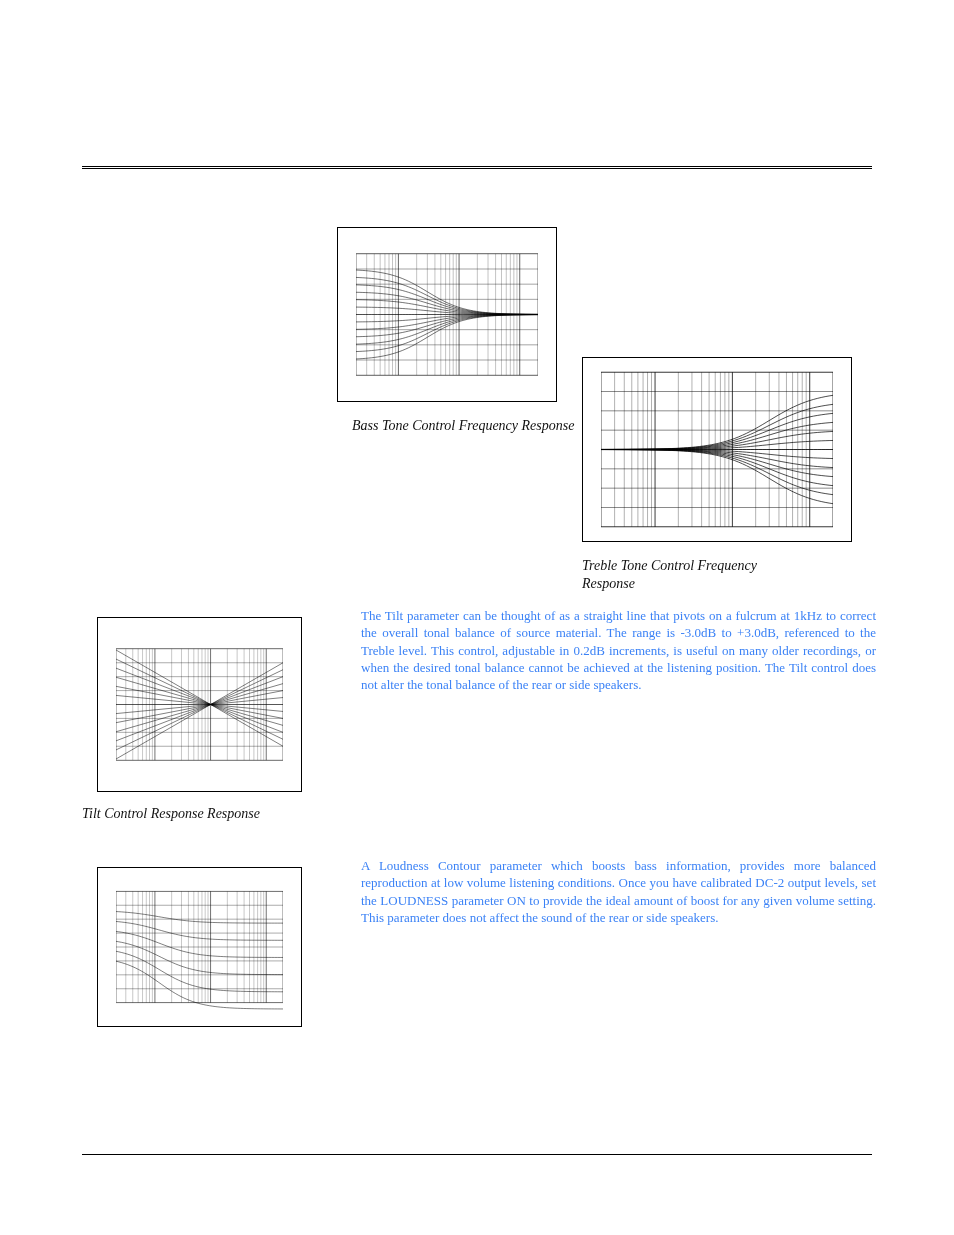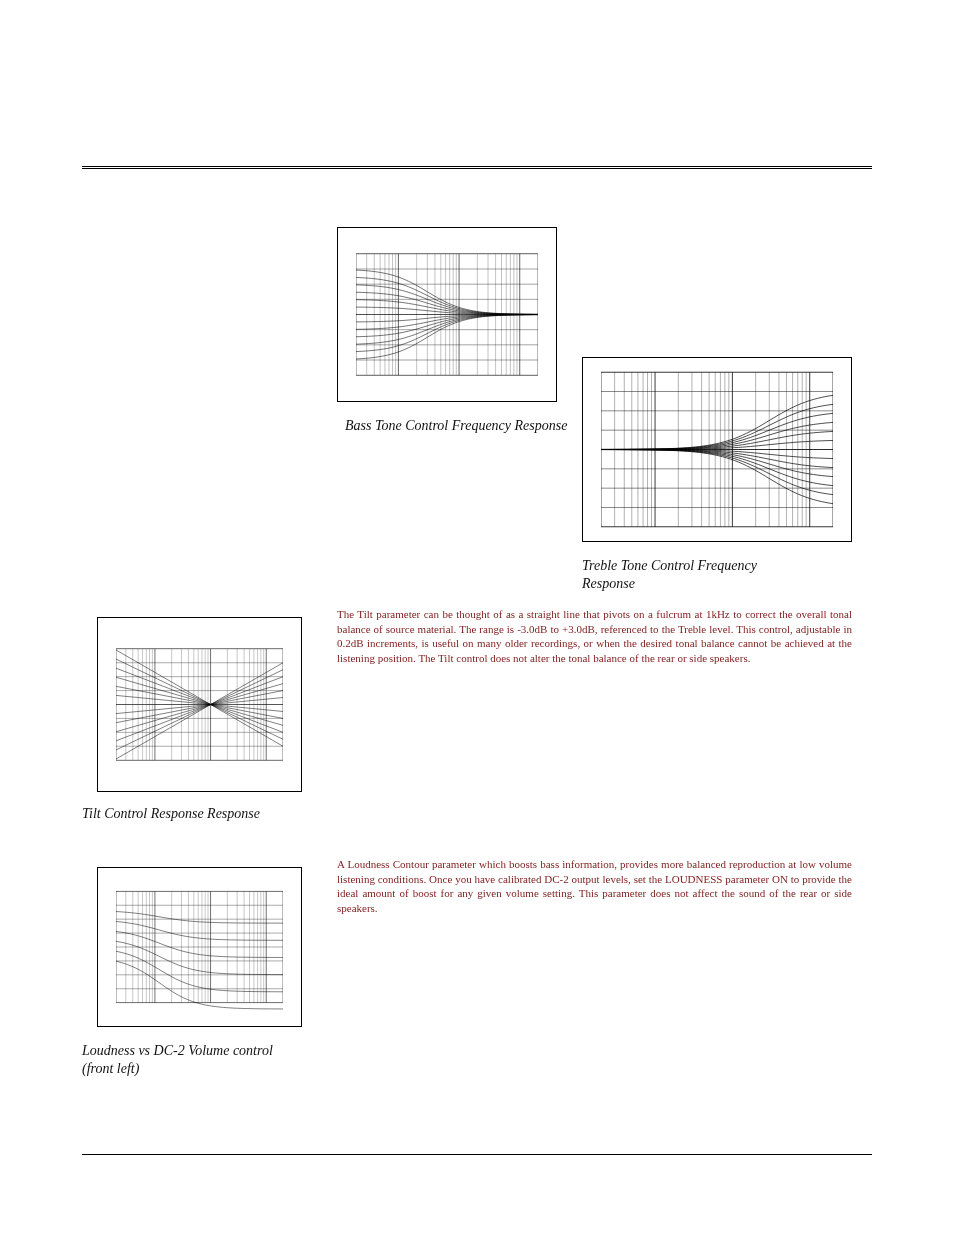--- a/index.html
+++ b/index.html
@@ -50,24 +50,25 @@
   }
   .caption {
     position: absolute;
     font-style: italic;
     font-size: 14px;
     line-height: 1.25;
     color: #111;
   }
   .bodytext {
     position: absolute;
-    font-size: 11px;
+    font-size: 13px;
     line-height: 1.33;
     text-align: justify;
-    color: #7f1d1d;
+    color: #3b82f6;
+    margin-left: 24px;
   }
 </style>
 </head>
 <body>
 
 <div class="page">
   <div class="rule-top"></div>
 
   <div class="content">
 
@@ -121,21 +122,21 @@
           <polyline points="0,112.22413886910503 5.084745762711873,112.17627726070761 10.169491525423725,112.12036960033385 15.254237288135597,112.05515930246467 20.33898305084745,111.97922891339725 25.423728813559322,111.89099262693134 30.508474576271194,111.7886938391222 35.593220338983045,111.67041012934881 40.67796610169491,111.53406858210589 45.76271186440679,111.37747483233757 50.847457627118644,111.1983595091998 55.93220338983052,110.99444570034453 61.01694915254239,110.76354044436953 66.10169491525424,110.50365183903928 71.18644067796609,110.21313090575869 76.27118644067795,109.89083376252601 81.35593220338983,109.53629503856621 86.44067796610167,109.14989827418773 91.52542372881358,108.73302418206507 96.61016949152543,108.28815439398544 101.69491525423729,107.81890815272162 106.77966101694913,107.32999355605105 111.86440677966104,106.82706384060782 116.94915254237289,106.31648195361191 122.03389830508478,105.80501105136366 127.11864406779662,105.29946136752055 132.20338983050848,104.80633186348358 137.28813559322032,104.3314860460086 142.37288135593218,103.87989504310603 147.45762711864407,103.45546919293686 152.54237288135593,103.06098509151454 157.62711864406782,102.69810159400073 162.71186440677965,102.36744823643443 167.79661016949152,102.06876416421403 172.88135593220335,101.8010647940149 177.9661016949152,101.56281602694726 183.05084745762713,101.35210041589525 188.135593220339,101.16676489976037 193.22033898305082,101.00454454534085 198.3050847457627,100.86316061603394 203.38983050847457,100.74039402574321 208.47457627118646,100.63413690429756 213.5593220338983,100.54242580058623 218.64406779661016,100.46346022571768 223.72881355932208,100.3956100176638 228.8135593220339,100.33741457293492 233.89830508474577,100.28757647024511 238.98305084745763,100.24495148997775 244.0677966101695,100.20853655937124 249.15254237288136,100.17745674884748 254.23728813559322,100.15095211538164 259.3220338983051,100.12836493023045 264.40677966101697,100.10912763189752 269.4915254237288,100.0927517004342 274.57627118644064,100.07881754569843 279.6610169491525,100.06696543072275 284.74576271186436,100.05688740401308 289.8305084745763,100.04832018503149 294.91525423728814,100.04103893030039 300,100.03485179966441" fill="none" stroke="#000" stroke-width="0.9"></polyline>
           <polyline points="0,100 5.084745762711873,100 10.169491525423725,100 15.254237288135597,100 20.33898305084745,100 25.423728813559322,100 30.508474576271194,100 35.593220338983045,100 40.67796610169491,100 45.76271186440679,100 50.847457627118644,100 55.93220338983052,100 61.01694915254239,100 66.10169491525424,100 71.18644067796609,100 76.27118644067795,100 81.35593220338983,100 86.44067796610167,100 91.52542372881358,100 96.61016949152543,100 101.69491525423729,100 106.77966101694913,100 111.86440677966104,100 116.94915254237289,100 122.03389830508478,100 127.11864406779662,100 132.20338983050848,100 137.28813559322032,100 142.37288135593218,100 147.45762711864407,100 152.54237288135593,100 157.62711864406782,100 162.71186440677965,100 167.79661016949152,100 172.88135593220335,100 177.9661016949152,100 183.05084745762713,100 188.135593220339,100 193.22033898305082,100 198.3050847457627,100 203.38983050847457,100 208.47457627118646,100 213.5593220338983,100 218.64406779661016,100 223.72881355932208,100 228.8135593220339,100 233.89830508474577,100 238.98305084745763,100 244.0677966101695,100 249.15254237288136,100 254.23728813559322,100 259.3220338983051,100 264.40677966101697,100 269.4915254237288,100 274.57627118644064,100 279.6610169491525,100 284.74576271186436,100 289.8305084745763,100 294.91525423728814,100 300,100" fill="none" stroke="#000" stroke-width="0.9"></polyline>
           <polyline points="0,87.77586113089497 5.084745762711873,87.82372273929238 10.169491525423725,87.87963039966615 15.254237288135597,87.94484069753533 20.33898305084745,88.02077108660274 25.423728813559322,88.10900737306866 30.508474576271194,88.2113061608778 35.593220338983045,88.3295898706512 40.67796610169491,88.46593141789411 45.76271186440679,88.62252516766243 50.847457627118644,88.8016404908002 55.93220338983052,89.00555429965549 61.01694915254239,89.23645955563049 66.10169491525424,89.49634816096072 71.18644067796609,89.78686909424131 76.27118644067795,90.10916623747399 81.35593220338983,90.46370496143379 86.44067796610167,90.85010172581227 91.52542372881358,91.26697581793495 96.61016949152543,91.71184560601458 101.69491525423729,92.18109184727838 106.77966101694913,92.67000644394896 111.86440677966104,93.17293615939218 116.94915254237289,93.68351804638809 122.03389830508478,94.19498894863634 127.11864406779662,94.70053863247945 132.20338983050848,95.19366813651642 137.28813559322032,95.66851395399141 142.37288135593218,96.12010495689395 147.45762711864407,96.54453080706314 152.54237288135593,96.93901490848546 157.62711864406782,97.30189840599928 162.71186440677965,97.63255176356557 167.79661016949152,97.93123583578596 172.88135593220335,98.19893520598508 177.9661016949152,98.43718397305274 183.05084745762713,98.64789958410474 188.135593220339,98.83323510023965 193.22033898305082,98.99545545465915 198.3050847457627,99.13683938396606 203.38983050847457,99.2596059742568 208.47457627118646,99.36586309570244 213.5593220338983,99.45757419941377 218.64406779661016,99.53653977428232 223.72881355932208,99.6043899823362 228.8135593220339,99.66258542706508 233.89830508474577,99.71242352975489 238.98305084745763,99.75504851002226 244.0677966101695,99.79146344062877 249.15254237288136,99.82254325115252 254.23728813559322,99.84904788461837 259.3220338983051,99.87163506976955 264.40677966101697,99.89087236810248 269.4915254237288,99.9072482995658 274.57627118644064,99.92118245430157 279.6610169491525,99.93303456927724 284.74576271186436,99.94311259598692 289.8305084745763,99.95167981496851 294.91525423728814,99.95896106969961 300,99.96514820033559" fill="none" stroke="#000" stroke-width="0.9"></polyline>
           <polyline points="0,75.55172226178992 5.084745762711873,75.64744547858477 10.169491525423725,75.75926079933231 15.254237288135597,75.88968139507067 20.33898305084745,76.04154217320549 25.423728813559322,76.21801474613731 30.508474576271194,76.4226123217556 35.593220338983045,76.65917974130238 40.67796610169491,76.93186283578824 45.76271186440679,77.24505033532485 50.847457627118644,77.60328098160039 55.93220338983052,78.01110859931096 61.01694915254239,78.47291911126095 66.10169491525424,78.99269632192146 71.18644067796609,79.57373818848264 76.27118644067795,80.21833247494796 81.35593220338983,80.92740992286758 86.44067796610167,81.70020345162455 91.52542372881358,82.53395163586987 96.61016949152543,83.42369121202913 101.69491525423729,84.36218369455676 106.77966101694913,85.3400128878979 111.86440677966104,86.34587231878434 116.94915254237289,87.36703609277616 122.03389830508478,88.38997789727267 127.11864406779662,89.4010772649589 132.20338983050848,90.38733627303284 137.28813559322032,91.33702790798279 142.37288135593218,92.24020991378794 147.45762711864407,93.08906161412627 152.54237288135593,93.87802981697094 157.62711864406782,94.60379681199854 162.71186440677965,95.26510352713116 167.79661016949152,95.86247167157194 172.88135593220335,96.39787041197019 177.9661016949152,96.87436794610547 183.05084745762713,97.2957991682095 188.135593220339,97.66647020047927 193.22033898305082,97.9909109093183 198.3050847457627,98.27367876793214 203.38983050847457,98.51921194851359 208.47457627118646,98.73172619140487 213.5593220338983,98.91514839882754 218.64406779661016,99.07307954856464 223.72881355932208,99.20877996467242 228.8135593220339,99.32517085413015 233.89830508474577,99.42484705950977 238.98305084745763,99.5100970200445 244.0677966101695,99.58292688125752 249.15254237288136,99.64508650230503 254.23728813559322,99.69809576923672 259.3220338983051,99.74327013953912 264.40677966101697,99.78174473620496 269.4915254237288,99.81449659913157 274.57627118644064,99.84236490860314 279.6610169491525,99.86606913855451 284.74576271186436,99.88622519197384 289.8305084745763,99.90335962993701 294.91525423728814,99.91792213939922 300,99.93029640067117" fill="none" stroke="#000" stroke-width="0.9"></polyline>
           <polyline points="0,63.32758339268486 5.084745762711873,63.471168217877164 10.169491525423725,63.63889119899849 15.254237288135597,63.834522092605994 20.33898305084745,64.06231325980823 25.423728813559322,64.32702211920596 30.508474576271194,64.63391848263339 35.593220338983045,64.98876961195359 40.67796610169491,65.39779425368235 45.76271186440679,65.86757550298731 50.847457627118644,66.40492147240059 55.93220338983052,67.01666289896644 61.01694915254239,67.70937866689144 66.10169491525424,68.48904448288218 71.18644067796609,69.36060728272395 76.27118644067795,70.32749871242194 81.35593220338983,71.39111488430137 86.44067796610167,72.5503051774368 91.52542372881358,73.80092745380482 96.61016949152543,75.1355368180437 101.69491525423729,76.54327554183516 106.77966101694913,78.01001933184686 111.86440677966104,79.51880847817651 116.94915254237289,81.05055413916422 122.03389830508478,82.58496684590901 127.11864406779662,84.10161589743832 132.20338983050848,85.58100440954924 137.28813559322032,87.0055418619742 142.37288135593218,88.3603148706819 147.45762711864407,89.6335924211894 152.54237288135593,90.81704472545641 157.62711864406782,91.9056952179978 162.71186440677965,92.89765529069673 167.79661016949152,93.79370750735791 172.88135593220335,94.59680561795527 177.9661016949152,95.3115519191582 183.05084745762713,95.94369875231423 188.135593220339,96.49970530071892 193.22033898305082,96.98636636397747 198.3050847457627,97.4105181518982 203.38983050847457,97.77881792277039 208.47457627118646,98.09758928710733 213.5593220338983,98.37272259824132 218.64406779661016,98.60961932284695 223.72881355932208,98.81316994700859 228.8135593220339,98.9877562811952 233.89830508474577,99.13727058926467 238.98305084745763,99.26514553006676 244.0677966101695,99.37439032188628 249.15254237288136,99.46762975345753 254.23728813559322,99.54714365385509 259.3220338983051,99.61490520930867 264.40677966101697,99.67261710430743 269.4915254237288,99.72174489869737 274.57627118644064,99.76354736290472 279.6610169491525,99.79910370783176 284.74576271186436,99.82933778796075 289.8305084745763,99.85503944490554 294.91525423728814,99.87688320909882 300,99.89544460100677" fill="none" stroke="#000" stroke-width="0.9"></polyline>
           <polyline points="0,51.10344452357984 5.084745762711873,51.294890957169514 10.169491525423725,51.51852159866465 15.254237288135597,51.779362790141334 20.33898305084745,52.08308434641097 25.423728813559322,52.43602949227463 30.508474576271194,52.84522464351119 35.593220338983045,53.31835948260476 40.67796610169491,53.863725671576475 45.76271186440679,54.490100670649724 50.847457627118644,55.206561963200784 55.93220338983052,56.02221719862192 61.01694915254239,56.9458382225219 66.10169491525424,57.985392643842914 71.18644067796609,59.14747637696527 76.27118644067795,60.43666494989591 81.35593220338983,61.854819845735165 86.44067796610167,63.40040690324906 91.52542372881358,65.06790327173977 96.61016949152543,66.84738242405828 101.69491525423729,68.72436738911352 106.77966101694913,70.68002577579583 111.86440677966104,72.69174463756869 116.94915254237289,74.73407218555231 122.03389830508478,76.77995579454534 127.11864406779662,78.80215452991777 132.20338983050848,80.77467254606564 137.28813559322032,82.6740558159656 142.37288135593218,84.48041982757586 147.45762711864407,86.17812322825253 152.54237288135593,87.75605963394189 157.62711864406782,89.20759362399706 162.71186440677965,90.53020705426232 167.79661016949152,91.72494334314388 172.88135593220335,92.79574082394035 177.9661016949152,93.74873589221093 183.05084745762713,94.59159833641897 188.135593220339,95.33294040095856 193.22033898305082,95.98182181863662 198.3050847457627,96.5473575358643 203.38983050847457,97.03842389702719 208.47457627118646,97.46345238280976 213.5593220338983,97.8302967976551 218.64406779661016,98.14615909712927 223.72881355932208,98.4175599293448 228.8135593220339,98.65034170826029 233.89830508474577,98.84969411901956 238.98305084745763,99.020194040089 244.0677966101695,99.16585376251503 249.15254237288136,99.29017300461005 254.23728813559322,99.39619153847343 259.3220338983051,99.48654027907821 264.40677966101697,99.56348947240994 269.4915254237288,99.62899319826315 274.57627118644064,99.68472981720629 279.6610169491525,99.73213827710903 284.74576271186436,99.77245038394767 289.8305084745763,99.80671925987406 294.91525423728814,99.83584427879843 300,99.86059280134234" fill="none" stroke="#000" stroke-width="0.9"></polyline>
           <polyline points="0,38.87930565447482 5.084745762711873,39.11861369646189 10.169491525423725,39.398151998330775 15.254237288135597,39.72420348767665 20.33898305084745,40.103855433013706 25.423728813559322,40.54503686534326 30.508474576271194,41.05653080438901 35.593220338983045,41.64794935325597 40.67796610169491,42.32965708947057 45.76271186440679,43.11262583831214 50.847457627118644,44.00820245400098 55.93220338983052,45.02777149827739 61.01694915254239,46.18229777815239 66.10169491525424,47.48174080480362 71.18644067796609,48.9343454712066 76.27118644067795,50.54583118736991 81.35593220338983,52.318524807168956 86.44067796610167,54.25050862906133 91.52542372881358,56.33487908967473 96.61016949152543,58.55922803007286 101.69491525423729,60.90545923639189 106.77966101694913,63.35003221974475 111.86440677966104,65.86468079696087 116.94915254237289,68.41759023194038 122.03389830508478,70.97494474318168 127.11864406779662,73.50269316239721 132.20338983050848,75.96834068258207 137.28813559322032,78.342569769957 142.37288135593218,80.60052478446984 147.45762711864407,82.72265403531564 152.54237288135593,84.69507454242735 157.62711864406782,86.50949202999634 162.71186440677965,88.16275881782789 167.79661016949152,89.65617917892983 172.88135593220335,90.99467602992544 177.9661016949152,92.18591986526367 183.05084745762713,93.23949792052373 188.135593220339,94.1661755011982 193.22033898305082,94.97727727329578 198.3050847457627,95.68419691983037 203.38983050847457,96.298029871284 208.47457627118646,96.82931547851219 213.5593220338983,97.28787099706886 218.64406779661016,97.68269887141159 223.72881355932208,98.021949911681 228.8135593220339,98.31292713532535 233.89830508474577,98.56211764877443 238.98305084745763,98.77524255011126 244.0677966101695,98.9573172031438 249.15254237288136,99.11271625576256 254.23728813559322,99.2452394230918 259.3220338983051,99.3581753488478 264.40677966101697,99.45436184051242 269.4915254237288,99.53624149782894 274.57627118644064,99.60591227150786 279.6610169491525,99.66517284638627 284.74576271186436,99.7155629799346 289.8305084745763,99.75839907484256 294.91525423728814,99.79480534849804 300,99.82574100167794" fill="none" stroke="#000" stroke-width="0.9"></polyline>
           <polyline points="0,26.655166785369772 5.084745762711873,26.9423364357543 10.169491525423725,27.27778239799696 15.254237288135597,27.66904418521196 20.33898305084745,28.12462651961644 25.423728813559322,28.654044238411927 30.508474576271194,29.267836965266838 35.593220338983045,29.977539223907172 40.67796610169491,30.795588507364727 45.76271186440679,31.735151005974586 50.847457627118644,32.80984294480115 55.93220338983052,34.03332579793289 61.01694915254239,35.41875733378288 66.10169491525424,36.97808896576436 71.18644067796609,38.721214565447895 76.27118644067795,40.654997424843884 81.35593220338983,42.78222976860275 86.44067796610167,45.100610354873595 91.52542372881358,47.601854907609635 96.61016949152543,50.27107363608741 101.69491525423729,53.08655108367029 106.77966101694913,56.020038663693725 111.86440677966104,59.03761695635302 116.94915254237289,62.10110827832847 122.03389830508478,65.16993369181802 127.11864406779662,68.20323179487667 132.20338983050848,71.16200881909847 137.28813559322032,74.0110837239484 142.37288135593218,76.7206297413638 147.45762711864407,79.2671848423788 152.54237288135593,81.63408945091281 157.62711864406782,83.81139043599562 162.71186440677965,85.79531058139347 167.79661016949152,87.5874150147158 172.88135593220335,89.19361123591054 177.9661016949152,90.6231038383164 183.05084745762713,91.88739750462847 188.135593220339,92.99941060143783 193.22033898305082,93.97273272795495 198.3050847457627,94.82103630379643 203.38983050847457,95.55763584554077 208.47457627118646,96.19517857421462 213.5593220338983,96.74544519648262 218.64406779661016,97.2192386456939 223.72881355932208,97.6263398940172 228.8135593220339,97.97551256239043 233.89830508474577,98.27454117852932 238.98305084745763,98.5302910601335 244.0677966101695,98.74878064377258 249.15254237288136,98.93525950691509 254.23728813559322,99.09428730771015 259.3220338983051,99.22981041861733 264.40677966101697,99.3452342086149 269.4915254237288,99.44348979739472 274.57627118644064,99.52709472580943 279.6610169491525,99.59820741566354 284.74576271186436,99.65867557592152 289.8305084745763,99.71007888981107 294.91525423728814,99.75376641819767 300,99.79088920201352" fill="none" stroke="#000" stroke-width="0.9"></polyline>
         </svg>
     </div>
-    <div class="caption" style="left:263px; top:220px; width:240px;">Bass Tone Control Frequency Response</div>
+    <div class="caption" style="left:270px; top:220px; width:240px;">Bass Tone Control Frequency Response</div>
 
     <div class="chartbox" style="left:500px; top:160px; width:270px; height:185px;">
       <svg viewBox="0 0 300 200">
           <g stroke="#000" stroke-width="0.6" fill="none">
             <rect x="0" y="0" width="300" height="200"></rect>
             <line x1="0" y1="0" x2="0" y2="200" stroke-width="0.4"></line>
             <line x1="17.609125905568114" y1="0" x2="17.609125905568114" y2="200" stroke-width="0.4"></line>
             <line x1="30.102999566398125" y1="0" x2="30.102999566398125" y2="200" stroke-width="0.4"></line>
             <line x1="39.79400086720375" y1="0" x2="39.79400086720375" y2="200" stroke-width="0.4"></line>
             <line x1="47.71212547196624" y1="0" x2="47.71212547196624" y2="200" stroke-width="0.4"></line>
@@ -295,18 +296,17 @@
             <line x1="0" y1="0" x2="300" y2="0"></line>
           </g>
           <polyline points="0,36.31374331764599 5.084745762711873,36.61319875735916 10.169491525423725,36.95121284053644 15.254237288135597,37.33103404695808 20.33898305084745,37.755676943649405 25.423728813559322,38.22775075209023 30.508474576271194,38.74926187966551 35.593220338983045,39.32139848324965 40.67796610169491,39.94431028130839 45.76271186440679,40.61690208605236 50.847457627118644,41.3366638958521 55.93220338983052,42.09956261469202 61.01694915254239,42.900019276984494 66.10169491525424,43.730990143904194 71.18644067796609,44.584160086827495 76.27118644067795,45.4502432811276 81.35593220338983,46.31937153074 86.44067796610167,47.18153741376034 91.52542372881358,48.02705077624566 96.61016949152543,48.84696494342492 101.69491525423729,49.63343388627962 106.77966101694913,50.379972307758266 111.86440677966104,51.08160472457931 116.94915254237289,51.734904124290324 122.03389830508478,52.33793301326281 127.11864406779662,52.89010793172878 132.20338983050848,53.39201225937475 137.28813559322032,53.845181844153046 142.37288135593218,54.25188476107036 147.45762711864407,54.614911651925524 152.54237288135593,54.937387784424146 157.62711864406782,55.22261305626242 162.71186440677965,55.47393215140903 167.79661016949152,55.69463411396629 172.88135593220335,55.88787870087481 177.9661016949152,56.05664584418645 183.05084745762713,56.203704184267366 188.135593220339,56.331594717989105 193.22033898305082,56.442625962817004 198.3050847457627,56.53887753238479 203.38983050847457,56.62220955625082 208.47457627118646,56.69427589539316 213.5593220338983,56.75653957153904 218.64406779661016,56.81028922733816 223.72881355932208,56.856655762573695 228.8135593220339,56.89662855316416 233.89830508474577,56.931070862449815 238.98305084745763,56.96073420734854 244.0677966101695,56.98627155457916 249.15254237288136,57.00824930264929 254.23728813559322,57.027158060936955 259.3220338983051,57.04342227398274 264.40677966101697,57.05740876191163 269.4915254237288,57.069434260554715 274.57627118644064,57.079772050297436 279.6610169491525,57.08865776318848 284.74576271186436,57.096294455069994 289.8305084745763,57.10285702466439 294.91525423728814,57.10849605555063 300,57.11334115040921" fill="none" stroke="#000" stroke-width="0.9"></polyline>
           <polyline points="0,54.15269003403188 5.084745762711873,54.63930512356575 10.169491525423725,55.188578008728854 15.254237288135597,55.80578746916402 20.33898305084745,56.49583217628742 25.423728813559322,57.26295211500377 30.508474576271194,58.11040769731355 35.593220338983045,59.040129678137845 40.67796610169491,60.052361349983244 45.76271186440679,61.14532303269226 50.847457627118644,62.31493597361683 55.93220338983052,63.554646391731666 61.01694915254239,64.85538846795697 66.10169491525424,66.20571612670145 71.18644067796609,67.59211728395181 76.27118644067795,68.9995024746895 81.35593220338983,70.41183588030964 86.44067796610167,71.8128554402177 91.52542372881358,73.18681465425637 96.61016949152543,74.5191751759226 101.69491525423729,75.79718720806153 106.77966101694913,77.01031214296432 111.86440677966104,78.15046482029848 116.94915254237289,79.21207634482892 122.03389830508478,80.19199828940921 127.11864406779662,81.08928253191645 132.20338983050848,81.90487706434111 137.28813559322032,82.64127763960587 142.37288135593218,83.30216987959649 147.45762711864407,83.89208857723614 152.54237288135593,84.4161122925464 157.62711864406782,84.87960335928358 162.71186440677965,85.28799688889681 167.79661016949152,85.64663757805238 172.88135593220335,85.96066003177872 177.9661016949152,86.2349066396601 183.05084745762713,86.47387644229163 188.135593220339,86.68169855958945 193.22033898305082,86.8621243324348 198.3050847457627,87.01853313298244 203.38983050847457,87.15394767176474 208.47457627118646,87.27105547287108 213.5593220338983,87.37223394660809 218.64406779661016,87.4595771372817 223.72881355932208,87.53492275703938 228.8135593220339,87.59987854174894 233.89830508474577,87.65584729433809 238.98305084745763,87.70405022979848 244.0677966101695,87.74554841904828 249.15254237288136,87.78126225966226 254.23728813559322,87.8119889918797 259.3220338983051,87.83841833807911 264.40677966101697,87.86114638096356 269.4915254237288,87.88068781625856 274.57627118644064,87.89748672459045 279.6610169491525,87.91192600803839 284.74576271186436,87.92433563234592 289.8305084745763,87.93499980793678 294.91525423728814,87.94416323312693 300,87.95203651227213" fill="none" stroke="#000" stroke-width="0.9"></polyline>
           <polyline points="0,71.99163675041774 5.084745762711873,72.6654114897724 10.169491525423725,73.42594317692127 15.254237288135597,74.28054089136995 20.33898305084745,75.23598740892545 25.423728813559322,76.29815347791731 30.508474576271194,77.47155351496164 35.593220338983045,78.75886087302601 40.67796610169491,80.16041241865814 45.76271186440679,81.67374397933213 50.847457627118644,83.29320805138151 55.93220338983052,85.00973016877131 61.01694915254239,86.81075765892945 66.10169491525424,88.68044210949873 71.18644067796609,90.60007448107615 76.27118644067795,92.54876166825142 81.35593220338983,94.50430022987926 86.44067796610167,96.44417346667507 91.52542372881358,98.34657853226707 96.61016949152543,100.1913854084203 101.69491525423729,101.96094052984344 106.77966101694913,103.64065197817037 111.86440677966104,105.21932491601767 116.94915254237289,106.6892485653675 122.03389830508478,108.0460635655556 127.11864406779662,109.2884571321041 132.20338983050848,110.41774186930746 137.28813559322032,111.43737343505867 142.37288135593218,112.35245499812262 147.45762711864407,113.16926550254675 152.54237288135593,113.89483680066863 157.62711864406782,114.53659366230472 162.71186440677965,115.10206162638458 167.79661016949152,115.59864104213844 172.88135593220335,116.03344136268262 177.9661016949152,116.41316743513379 183.05084745762713,116.74404870031589 188.135593220339,117.03180240118978 193.22033898305082,117.2816227020526 198.3050847457627,117.4981887335801 203.38983050847457,117.68568578727867 208.47457627118646,117.84783505034896 213.5593220338983,117.98792832167713 218.64406779661016,118.10886504722521 223.72881355932208,118.21318975150508 228.8135593220339,118.30312853033368 233.89830508474577,118.38062372622639 238.98305084745763,118.44736625224847 244.0677966101695,118.50482528351739 249.15254237288136,118.5542752166752 254.23728813559322,118.59681992282245 259.3220338983051,118.63341440217546 264.40677966101697,118.66488400001548 269.4915254237288,118.69194137196237 274.57627118644064,118.7152013988835 279.6610169491525,118.73519425288833 284.74576271186436,118.75237680962182 289.8305084745763,118.76714259120915 294.91525423728814,118.77983041070321 300,118.79073187413502" fill="none" stroke="#000" stroke-width="0.9"></polyline>
           <polyline points="0,89.83058346680363 5.084745762711873,90.69151785597901 10.169491525423725,91.66330834511368 15.254237288135597,92.75529431357587 20.33898305084745,93.97614264156348 25.423728813559322,95.33335484083084 30.508474576271194,96.83269933260969 35.593220338983045,98.4775920679142 40.67796610169491,100.26846348733301 45.76271186440679,102.202164925972 50.847457627118644,104.27148012914623 55.93220338983052,106.46481394581096 61.01694915254239,108.76612684990188 66.10169491525424,111.15516809229598 71.18644067796609,113.60803167820045 76.27118644067795,116.0980208618133 81.35593220338983,118.5967645794489 86.44067796610167,121.07549149313243 91.52542372881358,123.50634241027777 96.61016949152543,125.86359564091799 101.69491525423729,128.12469385162532 106.77966101694913,130.2709918133764 111.86440677966104,132.28818501173686 116.94915254237289,134.1664207859061 122.03389830508478,135.90012884170199 127.11864406779662,137.48763173229173 132.20338983050848,138.9306066742738 137.28813559322032,140.23346923051147 142.37288135593218,141.40274011664874 147.45762711864407,142.44644242785736 152.54237288135593,143.37356130879084 157.62711864406782,144.19358396532587 162.71186440677965,144.91612636387237 167.79661016949152,145.5506445062245 172.88135593220335,146.10622269358652 177.9661016949152,146.59142823060742 183.05084745762713,147.01422095834013 188.135593220339,147.3819062427901 193.22033898305082,147.7011210716704 198.3050847457627,147.97784433417775 203.38983050847457,148.21742390279258 208.47457627118646,148.42461462782683 213.5593220338983,148.60362269674616 218.64406779661016,148.7581529571687 223.72881355932208,148.8914567459708 228.8135593220339,149.0063785189184 233.89830508474577,149.10540015811466 238.98305084745763,149.19068227469842 244.0677966101695,149.26410214798648 249.15254237288136,149.32728817368815 254.23728813559322,149.3816508537652 259.3220338983051,149.4284104662718 264.40677966101697,149.4686216190674 269.4915254237288,149.50319492766621 274.57627118644064,149.53291607317652 279.6610169491525,149.55846249773825 284.74576271186436,149.58041798689771 289.8305084745763,149.59928537448155 294.91525423728814,149.6154975882795 300,149.62942723599792" fill="none" stroke="#000" stroke-width="0.9"></polyline>
           <polyline points="0,107.66953018318955 5.084745762711873,108.71762422218563 10.169491525423725,109.90067351330609 15.254237288135597,111.23004773578182 20.33898305084745,112.71629787420152 25.423728813559322,114.36855620374436 30.508474576271194,116.19384515025779 35.593220338983045,118.19632326280238 40.67796610169491,120.3765145560079 45.76271186440679,122.73058587261191 50.847457627118644,125.24975220691094 55.93220338983052,127.91989772285064 61.01694915254239,130.72149604087434 66.10169491525424,133.62989407509326 71.18644067796609,136.61598887532477 76.27118644067795,139.6472800553752 81.35593220338983,142.68922892901855 86.44067796610167,145.7068095195898 91.52542372881358,148.6661062882885 96.61016949152543,151.5358058734157 101.69491525423729,154.28844717340723 106.77966101694913,156.90133164858247 111.86440677966104,159.3570451074561 116.94915254237289,161.6435930064447 122.03389830508478,163.75419411784839 127.11864406779662,165.6868063324794 132.20338983050848,167.44347147924017 137.28813559322032,169.02956502596427 142.37288135593218,170.4530252351749 147.45762711864407,171.72361935316798 152.54237288135593,172.8522858169131 157.62711864406782,173.85057426834706 162.71186440677965,174.73019110136016 167.79661016949152,175.5026479703106 172.88135593220335,176.17900402449044 177.9661016949152,176.76968902608112 183.05084745762713,177.28439321636438 188.135593220339,177.73201008439045 193.22033898305082,178.12061944128817 198.3050847457627,178.4574999347754 203.38983050847457,178.7491620183065 208.47457627118646,179.00139420530473 213.5593220338983,179.21931707181523 218.64406779661016,179.40744086711226 223.72881355932208,179.56972374043647 228.8135593220339,179.7096285075032 233.89830508474577,179.83017659000294 238.98305084745763,179.9339982971484 244.0677966101695,180.02337901245562 249.15254237288136,180.1003011307011 254.23728813559322,180.16648178470794 259.3220338983051,180.22340653036818 264.40677966101697,180.27235923811932 269.4915254237288,180.31444848337006 274.57627118644064,180.35063074746955 279.6610169491525,180.3817307425882 284.74576271186436,180.40845916417362 289.8305084745763,180.43142815775394 294.91525423728814,180.45116476585582 300,180.46812259786083" fill="none" stroke="#000" stroke-width="0.9"></polyline>
           <polyline points="0,125.5084768995754 5.084745762711873,126.74373058839224 10.169491525423725,128.1380386814985 15.254237288135597,129.70480115798773 20.33898305084745,131.45645310683955 25.423728813559322,133.40375756665787 30.508474576271194,135.55499096790584 35.593220338983045,137.91505445769053 40.67796610169491,140.48456562468277 45.76271186440679,143.2590068192518 50.847457627118644,146.22802428467566 55.93220338983052,149.37498149989028 61.01694915254239,152.67686523184682 66.10169491525424,156.10462005789051 71.18644067796609,159.6239460724491 76.27118644067795,163.19653924893709 81.35593220338983,166.78169327858816 86.44067796610167,170.33812754604716 91.52542372881358,173.82587016629918 96.61016949152543,177.2080161059134 101.69491525423729,180.45220049518912 106.77966101694913,183.53167148378853 111.86440677966104,186.42590520317526 116.94915254237289,189.12076522698328 122.03389830508478,191.60825939399479 127.11864406779662,193.88598093266705 132.20338983050848,195.95633628420654 137.28813559322032,197.8256608214171 142.37288135593218,199.50331035370098 147.45762711864407,201.00079627847856 152.54237288135593,202.33101032503535 157.62711864406782,203.50756457136822 162.71186440677965,204.54425583884793 167.79661016949152,205.45465143439665 172.88135593220335,206.25178535539433 177.9661016949152,206.94794982155474 183.05084745762713,207.55456547438865 188.135593220339,208.0821139259908 193.22033898305082,208.54011781090594 198.3050847457627,208.93715553537302 203.38983050847457,209.2809001338204 208.47457627118646,209.5781737827826 213.5593220338983,209.83501144688427 218.64406779661016,210.05672877705575 223.72881355932208,210.24799073490217 228.8135593220339,210.41287849608793 233.89830508474577,210.5549530218912 238.98305084745763,210.67731431959837 244.0677966101695,210.7826558769247 249.15254237288136,210.87331408771405 254.23728813559322,210.9513127156507 259.3220338983051,211.0184025944645 264.40677966101697,211.07609685717125 269.4915254237288,211.12570203907387 274.57627118644064,211.1683454217626 279.6610169491525,211.20499898743813 284.74576271186436,211.2365003414495 289.8305084745763,211.2635709410263 294.91525423728814,211.28683194343208 300,211.3068179597237" fill="none" stroke="#000" stroke-width="0.9"></polyline>
         </svg>
     </div>
-    <div class="caption" style="left:0px; top:845px; width:215px;">Loudness vs DC-2 Volume control (front left)</div>
 
   </div>
 
   <div class="rule-bottom"></div>
 </div>
 
 </body></html>

